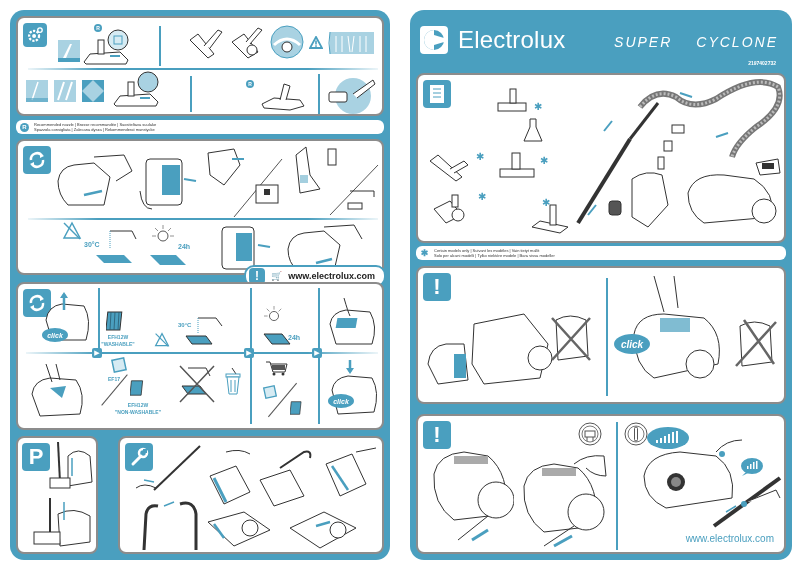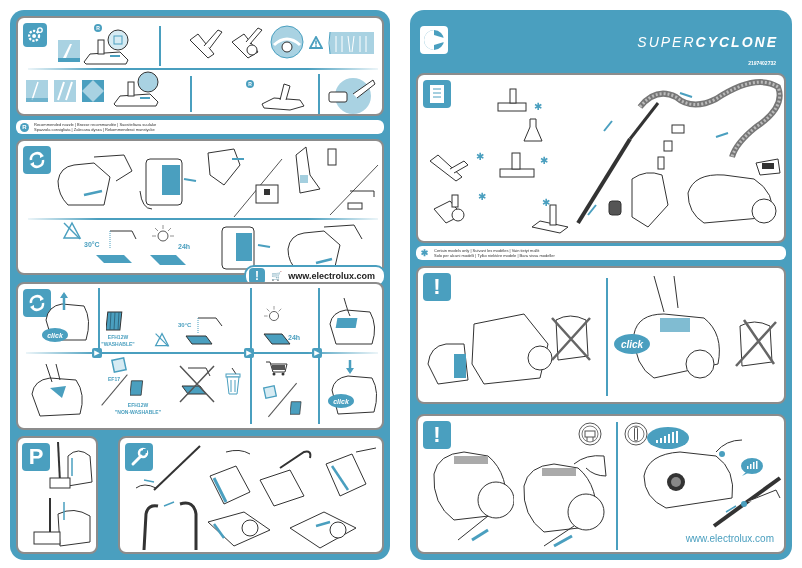--- a/index.html
+++ b/index.html
@@ -473,22 +473,23 @@
 <div class="page" style="left:410px; top:10px; width:382px; height:550px;"></div>
 
 <div style="position:absolute; left:416px; top:14px; width:370px; height:56px;">
   <div style="position:absolute; left:4px; top:12px; width:28px; height:28px; background:#fff; border-radius:4px;">
     <svg width="28" height="28" viewBox="0 0 28 28">
         <circle cx="14" cy="14" r="10" fill="#4a9fbf"></circle>
         <path d="M14 4 A10 10 0 0 0 14 24" fill="#fff"></path>
         <path d="M14 9 L24 12 L24 16 L14 19 Z" fill="#fff"></path>
       </svg>
   </div>
+  <span style="position:absolute; left:42px; top:12px; color:#fff; font-size:24px; font-weight:normal; letter-spacing:0.2px;">Electrolux</span>
   <span style="position:absolute; right:8px; top:20px; color:#fff; font-size:14px; font-style:italic; letter-spacing:2px; text-transform:uppercase;">
-    <span style="font-weight:normal;">super</span><span style="font-weight:bold;">cyclone</span>
+    <span style="font-weight:normal;">super</span><span style="font-weight:normal;margin-left:24px;">cyclone</span>
   </span>
   <span style="position:absolute; right:10px; top:46px; color:#fff; font-size:5px; font-weight:bold;">2197402732</span>
 </div>
 
 <div class="panel" style="left:416px; top:73px; width:370px; height:170px;">
   <div class="badge big" style="left:5px; top:5px;">
     <svg width="20" height="22" viewBox="0 0 20 22">
         <rect x="3" y="2" width="14" height="18" fill="#fff"></rect>
         <g stroke="#4a9fbf" stroke-width="1">
           <line x1="6" y1="6" x2="14" y2="6"></line>

